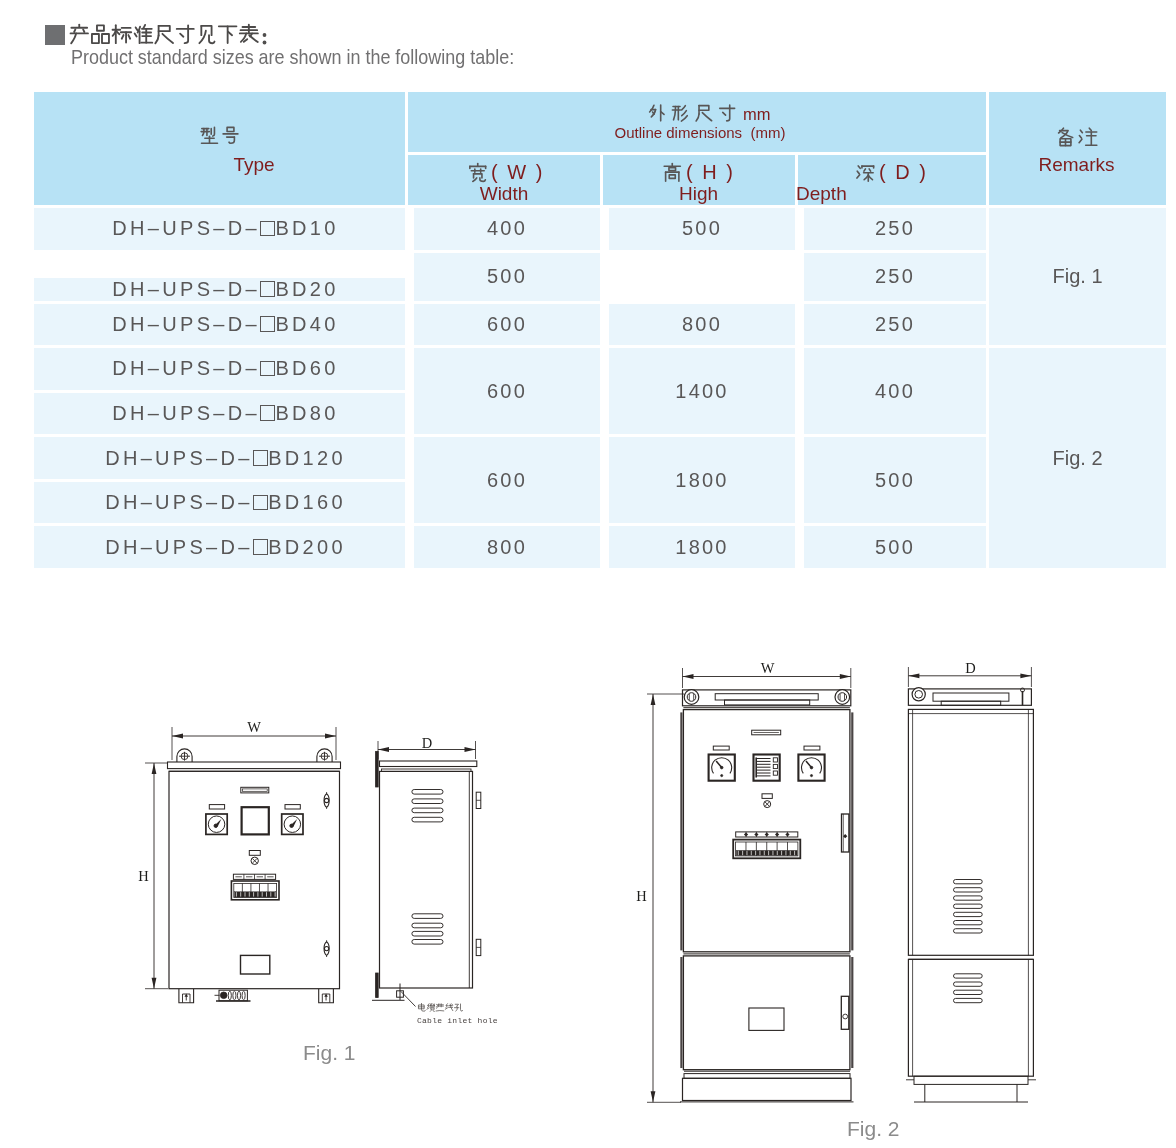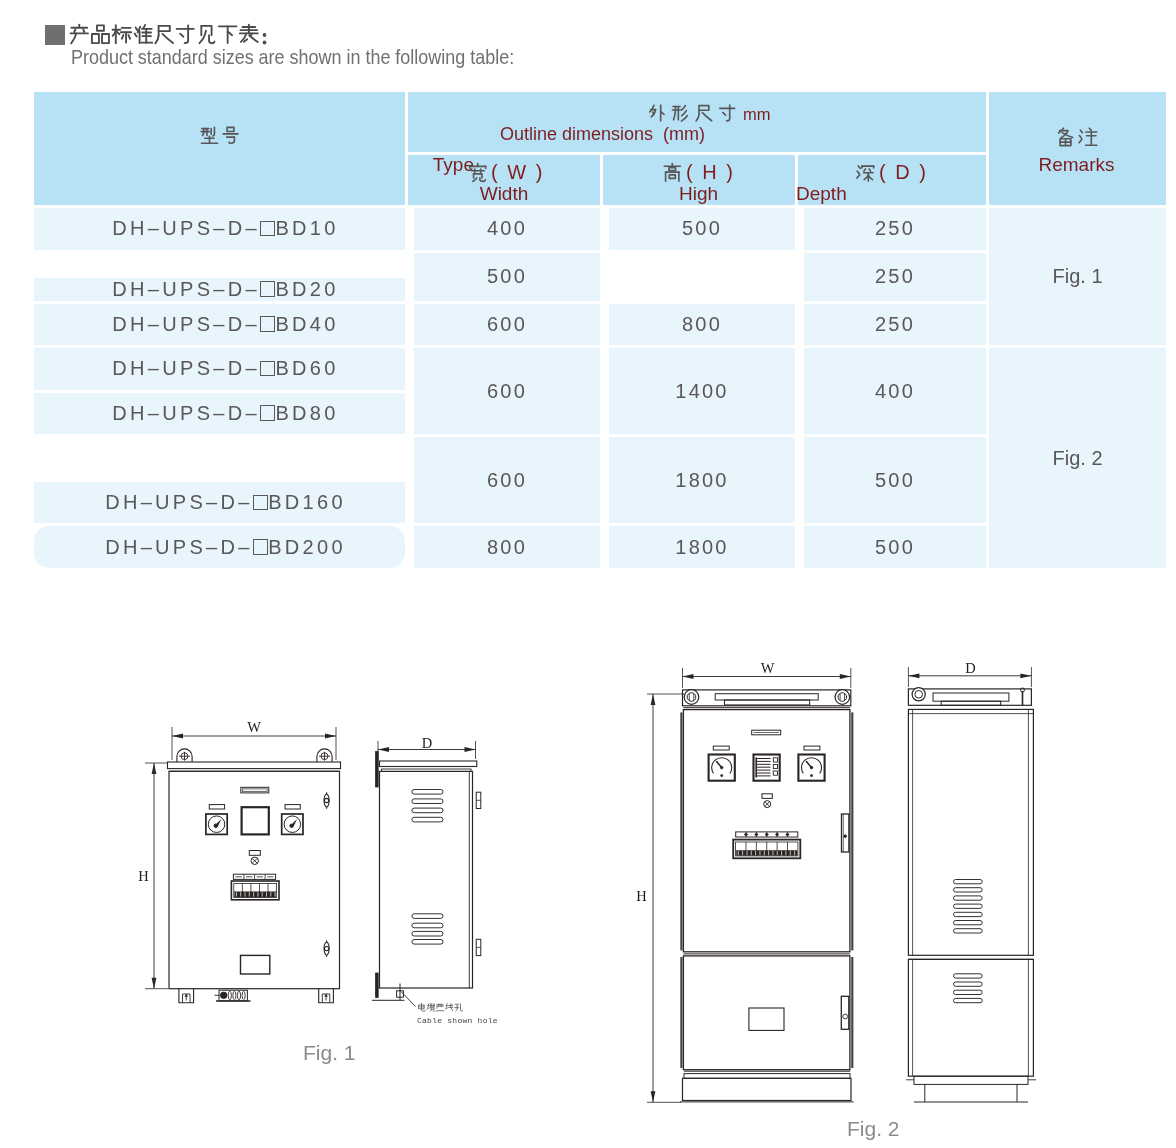--- a/index.html
+++ b/index.html
@@ -49,48 +49,51 @@
   <div style="grid-area:6/1/7/2;">
       <span class="mdl">DH–UPS–D–<span class="sq"></span>BD60</span>
     </div>
   <div style="grid-area:6/2/8/3;" class="num">600</div>
   <div style="grid-area:6/3/8/4;" class="num">1400</div>
   <div style="grid-area:6/4/8/5;" class="num">400</div>
   <div style="grid-area:6/5/11/6;">Fig. 2</div>
   <div style="grid-area:7/1/8/2;">
       <span class="mdl">DH–UPS–D–<span class="sq"></span>BD80</span>
     </div>
+  <div style="grid-area:8/1/9/2;">
+      <span class="mdl">DH–UPS–D–<span class="sq"></span>BD120</span>
+    </div>
   <div style="grid-area:8/2/10/3;" class="num">600</div>
   <div style="grid-area:8/3/10/4;" class="num">1800</div>
   <div style="grid-area:8/4/10/5;" class="num">500</div>
   <div style="grid-area:9/1/10/2;">
       <span class="mdl">DH–UPS–D–<span class="sq"></span>BD160</span>
     </div>
-  <div style="grid-area:10/1/11/2;border-radius:15px;">
+  <div style="grid-area:10/1/11/2;">
       <span class="mdl">DH–UPS–D–<span class="sq"></span>BD200</span>
     </div>
   <div style="grid-area:10/2/11/3;" class="num">800</div>
   <div style="grid-area:10/3/11/4;" class="num">1800</div>
   <div style="grid-area:10/4/11/5;" class="num">500</div>
 </div>
 
-<div class="etext" style="left:34px;top:153.5px;width:440px;text-align:right;font-size:19px;">Type</div>
-<div class="etext" style="left:500px;top:124px;width:400px;font-size:18px;">Outline dimensions&nbsp;&nbsp;(mm)</div>
+<div class="etext" style="left:34px;top:153.5px;width:440px;text-align:center;font-size:19px;">Type</div>
+<div class="etext" style="left:500px;top:124px;width:400px;text-align:center;font-size:15px;">Outline dimensions&nbsp;&nbsp;(mm)</div>
 <div class="etext" style="left:743px;top:105px;font-size:16.5px;">mm</div>
 <div class="etext" style="left:407px;top:183px;width:194px;text-align:center;font-size:19px;">Width</div>
 <div class="etext" style="left:601px;top:183px;width:195px;text-align:center;font-size:19px;">High</div>
 <div class="etext" style="left:796px;top:183px;width:191px;text-align:left;font-size:19px;">Depth</div>
 <div class="etext" style="left:987px;top:153.5px;width:179px;text-align:center;font-size:19px;">Remarks</div>
 <div class="etext" style="left:491px;top:161px;font-size:20px;letter-spacing:2px;">(&nbsp;W&nbsp;)</div>
 <div class="etext" style="left:686px;top:161px;font-size:20px;letter-spacing:2px;">(&nbsp;H&nbsp;)</div>
 <div class="etext" style="left:879px;top:161px;font-size:20px;letter-spacing:2px;">(&nbsp;D&nbsp;)</div>
 
 <div class="etext" style="left:303px;top:1041px;font-size:21px;color:#8b8b8b;">Fig. 1</div>
 <div class="etext" style="left:847px;top:1117px;font-size:21px;color:#8b8b8b;">Fig. 2</div>
-<div class="etext" style="left:417px;top:1016px;font-size:8px;font-family:'Liberation Mono',monospace;color:#4a4442;letter-spacing:0.25px;">Cable shown hole</div>
+<div class="etext" style="left:417px;top:1016px;font-size:8px;font-family:'Liberation Mono',monospace;color:#4a4442;letter-spacing:0.25px;">Cable inlet hole</div>
 
 <svg class="ovl" width="1176" height="1148" viewBox="0 0 1176 1148">
 <defs>
 <g id="g_chan">
         <path d="M500 30 V150"></path>
         <path d="M115 185 H885"></path>
         <path d="M310 265 L250 390"></path>
         <path d="M690 265 L750 390"></path>
         <path d="M75 460 H925"></path>
         <path d="M345 460 Q310 670 105 945"></path>

